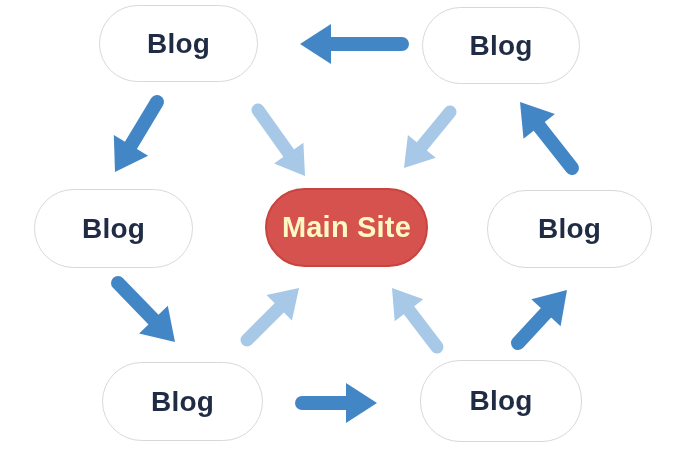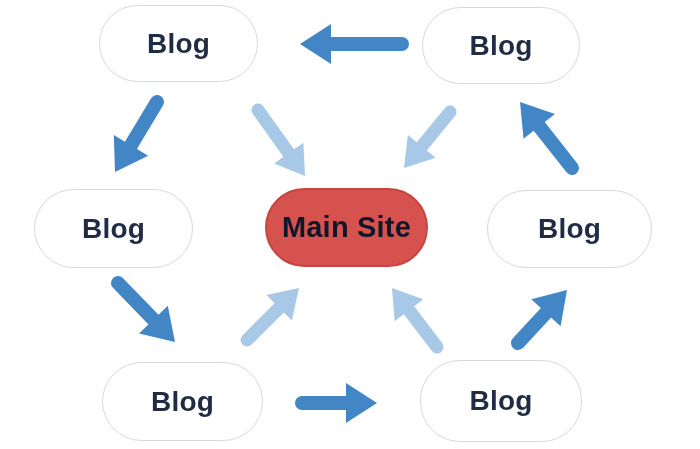--- a/index.html
+++ b/index.html
@@ -113,17 +113,17 @@
   </div>
 
   <div class="pill" id="node-bottom-left" style="background: rgb(255, 255, 255); border-color: rgb(214, 217, 220); color: rgb(31, 44, 67);">
     <span>Blog</span>
   </div>
 
   <div class="pill" id="node-bottom-right" style="background: rgb(255, 255, 255); border-color: rgb(214, 217, 220); color: rgb(31, 44, 67);">
     <span>Blog</span>
   </div>
 
-  <div class="pill main" id="node-main" style="background: rgb(213, 82, 78); border-color: rgb(200, 68, 63); color: #0f172a;">
+  <div class="pill main" id="node-main" style="background: rgb(213, 82, 78); border-color: rgb(200, 68, 63); color: #fef9c3;">
     <span>Main Site</span>
   </div>
 
 </div>
 
 </body></html>

